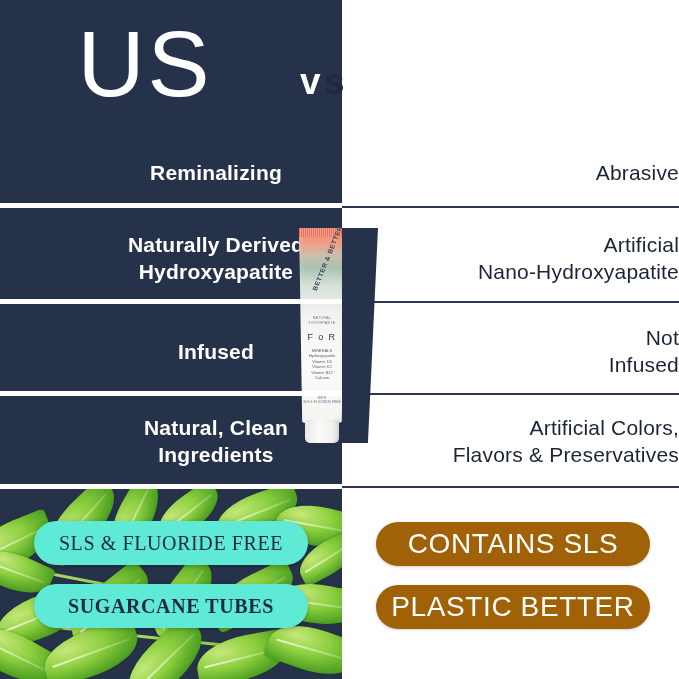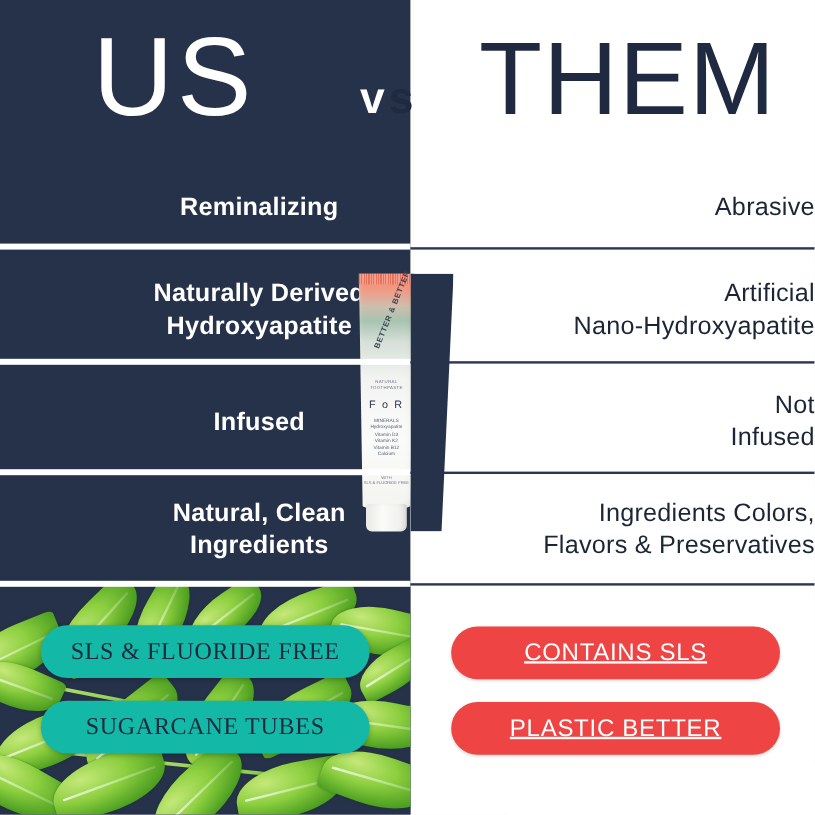--- a/index.html
+++ b/index.html
@@ -157,35 +157,34 @@
     position:absolute;
     display:flex;
     align-items:center;
     justify-content:center;
     text-align:center;
     border-radius:22px;
     z-index:7;
     letter-spacing:.6px;
   }
   .pill.white{
-    background:#14b8a6;
+    background:#5eead4;
     color:#1f2a40;
     font-family:"Liberation Serif", serif;
     font-size:20px;
     font-weight:400;
     box-shadow:0 1px 4px rgba(0,0,0,.25);
   }
   .pill.gray{
-    background:#ef4444;
+    background:#a16207;
     color:#ffffff;
     font-family:"Liberation Sans", sans-serif;
-    font-size:20px;
+    font-size:28px;
     font-weight:400;
     box-shadow:0 1px 3px rgba(0,0,0,.18);
-    text-decoration:underline;
   }
 
   
   .tube-wrap{
     position:absolute;
     left:296px; top:228px;
     width:52px; height:215px;
     z-index:5;
   }
   .tube-body{
@@ -314,21 +313,20 @@
     <div class="leaf" style="left:118px; top:152px; width:94px; height:44px; transform:rotate(-40deg);"></div>
     <div class="leaf" style="left:196px; top:148px; width:92px; height:44px; transform:rotate(-10deg);"></div>
     <div class="leaf" style="left:268px; top:140px; width:90px; height:44px; transform:rotate(20deg);"></div>
   </div>
 
   <div class="h-us">US</div>
   <div class="h-vs">
     <span class="v">v</span>
     <span class="s">s</span>
   </div>
-  <div class="h-them">THEM</div>
 
   <div class="cell left single" style="top:140px; height:64px;">
     <div class="l1">Reminalizing</div>
   </div>
   <div class="cell right single" style="top:140px; height:64px;">
     <div class="l1">Abrasive</div>
   </div>
 
   <div class="row-line-left" style="top:203px;"></div>
   <div class="row-line-right" style="top:206px;"></div>
@@ -354,21 +352,21 @@
   </div>
 
   <div class="row-line-left" style="top:391px;"></div>
   <div class="row-line-right" style="top:393px;"></div>
 
   <div class="cell left" style="top:400px; height:82px;">
     <div class="l1">Natural, Clean</div>
     <div class="l2">Ingredients</div>
   </div>
   <div class="cell right" style="top:400px; height:82px;">
-    <div class="l1">Ingredients Colors,</div>
+    <div class="l1">Artificial Colors,</div>
     <div class="l2">Flavors &amp; Preservatives</div>
   </div>
 
   <div class="row-line-left" style="top:484px;"></div>
   <div class="row-line-right" style="top:486px;"></div>
 
   <div class="tube-wrap">
     <div class="tube-body"></div>
     <div class="tube-crimp"></div>
     <div class="tube-brand">BETTER &amp; BETTER</div>
@@ -382,21 +380,21 @@
 Calcium</div>
     <div class="tube-foot" style="white-space:pre-line;">WITH
 SLS &amp; FLUORIDE FREE</div>
     <div class="tube-cap"></div>
   </div>
   <div class="tube-mask"></div>
 
   <div class="pill white" style="left:34px; top:521px; width:274px; height:44px;">
     <span>SLS &amp; FLUORIDE FREE</span>
   </div>
-  <div class="pill white" style="left:34px; top:584px; width:274px; height:44px;">
+  <div class="pill white" style="left:34px; top:584px; width:274px; height:44px;font-weight:bold;">
     <span>SUGARCANE TUBES</span>
   </div>
 
   <div class="pill gray" style="left:376px; top:522px; width:274px; height:44px;">
     <span>CONTAINS SLS</span>
   </div>
   <div class="pill gray" style="left:376px; top:585px; width:274px; height:44px;">
     <span>PLASTIC BETTER</span>
   </div>
 

